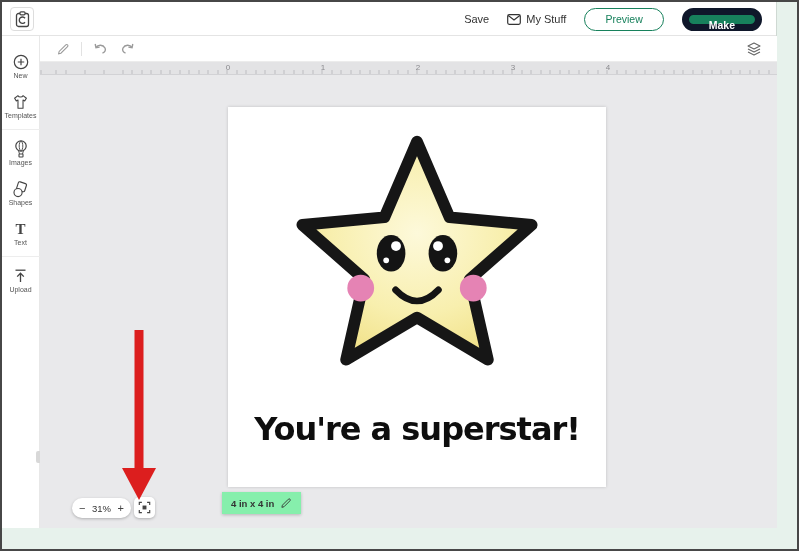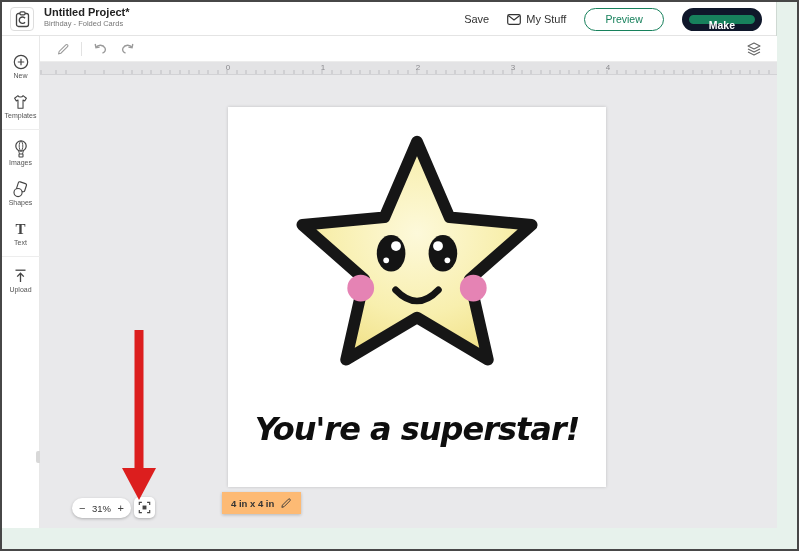--- a/index.html
+++ b/index.html
@@ -42,33 +42,33 @@
            background-image:repeating-linear-gradient(to right, transparent 0 8.5px, #bcbcc0 8.5px 9.5px);
            background-position:7.5px bottom; background-size:100% 4px; background-repeat:repeat-x; }
   .ruler-num { position:absolute; top:1px; font-size:8px; color:#8a8a8e; transform:translateX(-50%); }
   .canvas { position:relative; flex:1; background:#e9e9eb; }
 
   
   .artboard { position:absolute; left:226px; top:105px; width:378px; height:380px; background:#fff;
               box-shadow:0 0 3px rgba(0,0,0,.18); }
   .star-svg { position:absolute; left:50%; top:14px; transform:translateX(-50%); }
   .card-text { position:absolute; left:0; top:303px; width:100%; text-align:center;
-               font-family:"DejaVu Sans", sans-serif; font-weight:bold; font-style:italic;
+               font-family:"DejaVu Sans", sans-serif; font-weight:bold; 
                font-size:32px; letter-spacing:-1px; color:#0e0e0e; cursor:pointer; }
 
   
   .zoom-pill { position:absolute; left:70px; top:496px; width:59px; height:20px; background:#fff;
                border-radius:10px; box-shadow:0 1px 3px rgba(0,0,0,.25); display:flex; align-items:center;
                justify-content:space-between; padding:0 7px; z-index:5; }
   .zoom-btn { background:none; border:none; font-size:11px; color:#444; cursor:pointer; line-height:1; padding:0; font-family:inherit; }
   .zoom-val { font-size:9.5px; color:#333; }
   .fit-btn { position:absolute; left:132px; top:495px; width:21px; height:21px; background:#fff; border:none;
              border-radius:5px; box-shadow:0 1px 3px rgba(0,0,0,.25); display:flex; align-items:center;
              justify-content:center; cursor:pointer; z-index:5; }
-  .size-pill { position:absolute; left:220px; top:490px; height:22px; background:#fdba74; border:none; border-radius:0;
+  .size-pill { position:absolute; left:220px; top:490px; height:22px; background:#86efac; border:none; border-radius:0;
                box-shadow:0 1px 3px rgba(0,0,0,.22); display:flex; align-items:center; gap:6px; padding:0 9px;
                cursor:pointer; z-index:5; font-family:inherit; }
   .size-label { font-size:9.5px; font-weight:bold; color:#333; }
 
   
   .arrow-overlay { position:absolute; left:116px; top:328px; z-index:9; pointer-events:none; }
 </style>
 </head>
 <body>
 
@@ -76,24 +76,20 @@
   <div class="window">
 
     <header class="topbar">
       <button class="logo-btn">
         <svg width="15" height="17" viewBox="0 0 15 17">
           <rect x="1.5" y="2.5" width="12" height="13" rx="2" fill="none" stroke="#444" stroke-width="1.3"></rect>
           <rect x="5" y="0.8" width="5" height="3" rx="1" fill="#fff" stroke="#444" stroke-width="1.2"></rect>
           <path d="M10 7.2 A3.2 3.2 0 1 0 10 11.2" fill="none" stroke="#444" stroke-width="1.4"></path>
         </svg>
       </button>
-      <div class="title-block">
-        <div class="proj-title">Untitled Project*</div>
-        <div class="proj-subtitle">Birthday - Folded Cards</div>
-      </div>
       <div class="topbar-right">
         <button class="txt-btn">
           <span>Save</span>
         </button>
         <button class="txt-btn">
           <svg width="14" height="12" viewBox="0 0 14 12">
             <rect x="0.7" y="1.7" width="12.6" height="9.6" rx="1.5" fill="none" stroke="#333" stroke-width="1.2"></rect>
             <path d="M1.2 2.5 L7 7 L12.8 2.5" fill="none" stroke="#333" stroke-width="1.2"></path>
           </svg>
           <span>My Stuff</span>

